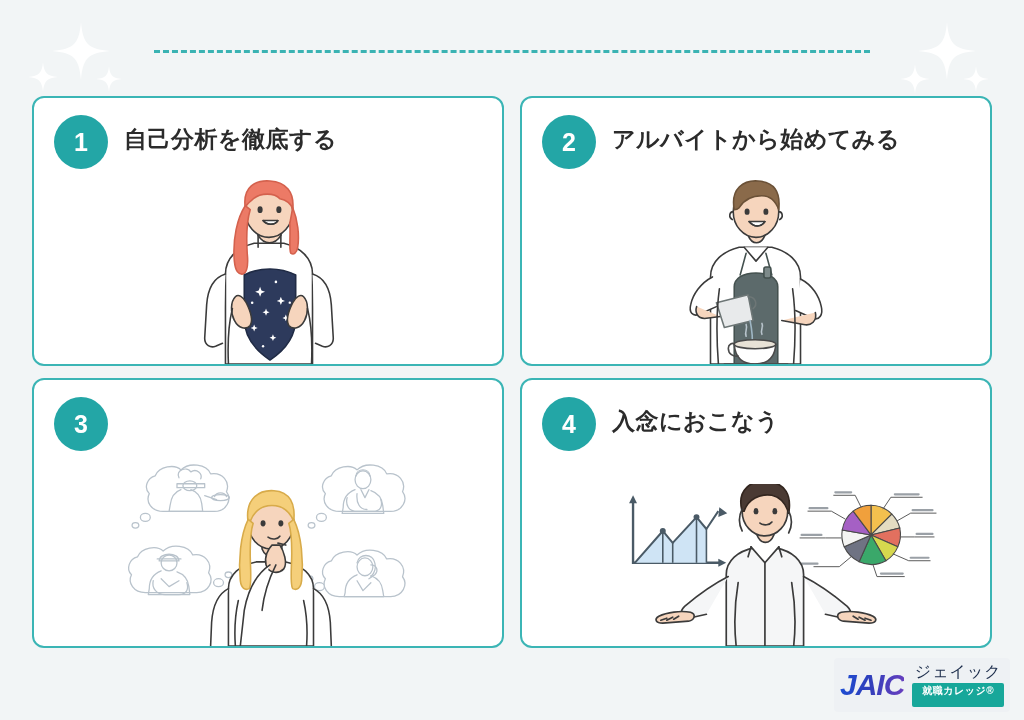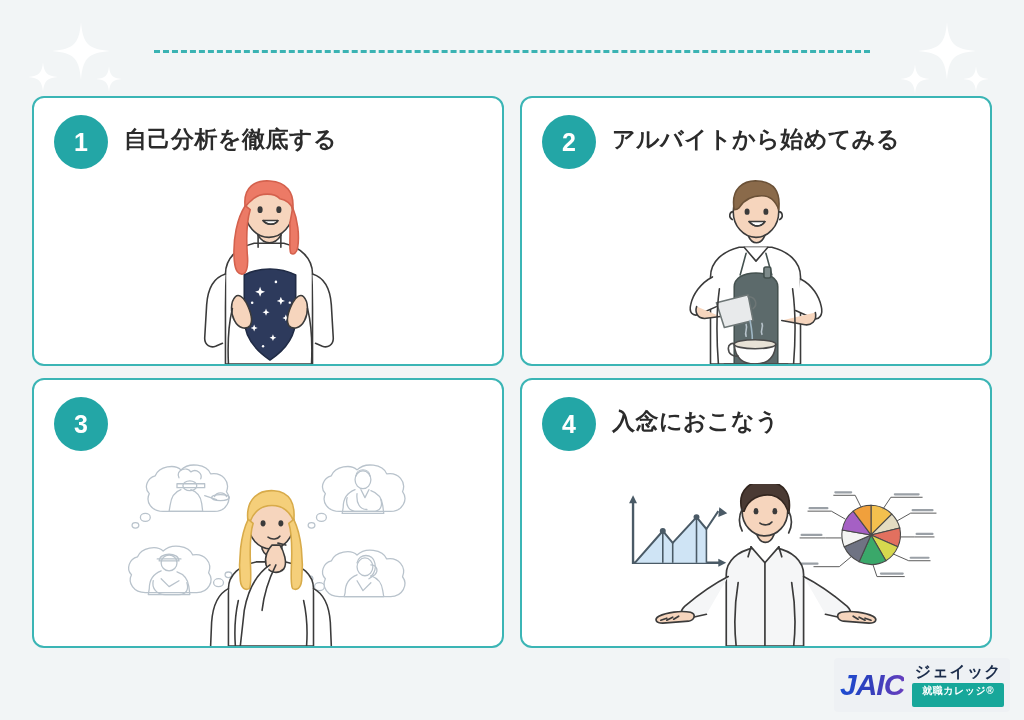--- a/index.html
+++ b/index.html
@@ -125,21 +125,21 @@
   }
   .logo-right {
     margin-left: 8px;
     display: flex;
     flex-direction: column;
     align-items: center;
     gap: 3px;
   }
   .logo-kana {
     font-size: 16px;
-    font-weight: bold;
+    font-weight: normal;
     color: #1a2b4a;
     letter-spacing: 1px;
     line-height: 1;
   }
   .logo-bar {
     background: #17a79a;
     color: #ffffff;
     font-size: 10px;
     font-weight: bold;
     padding: 3px 10px 11px 10px;

